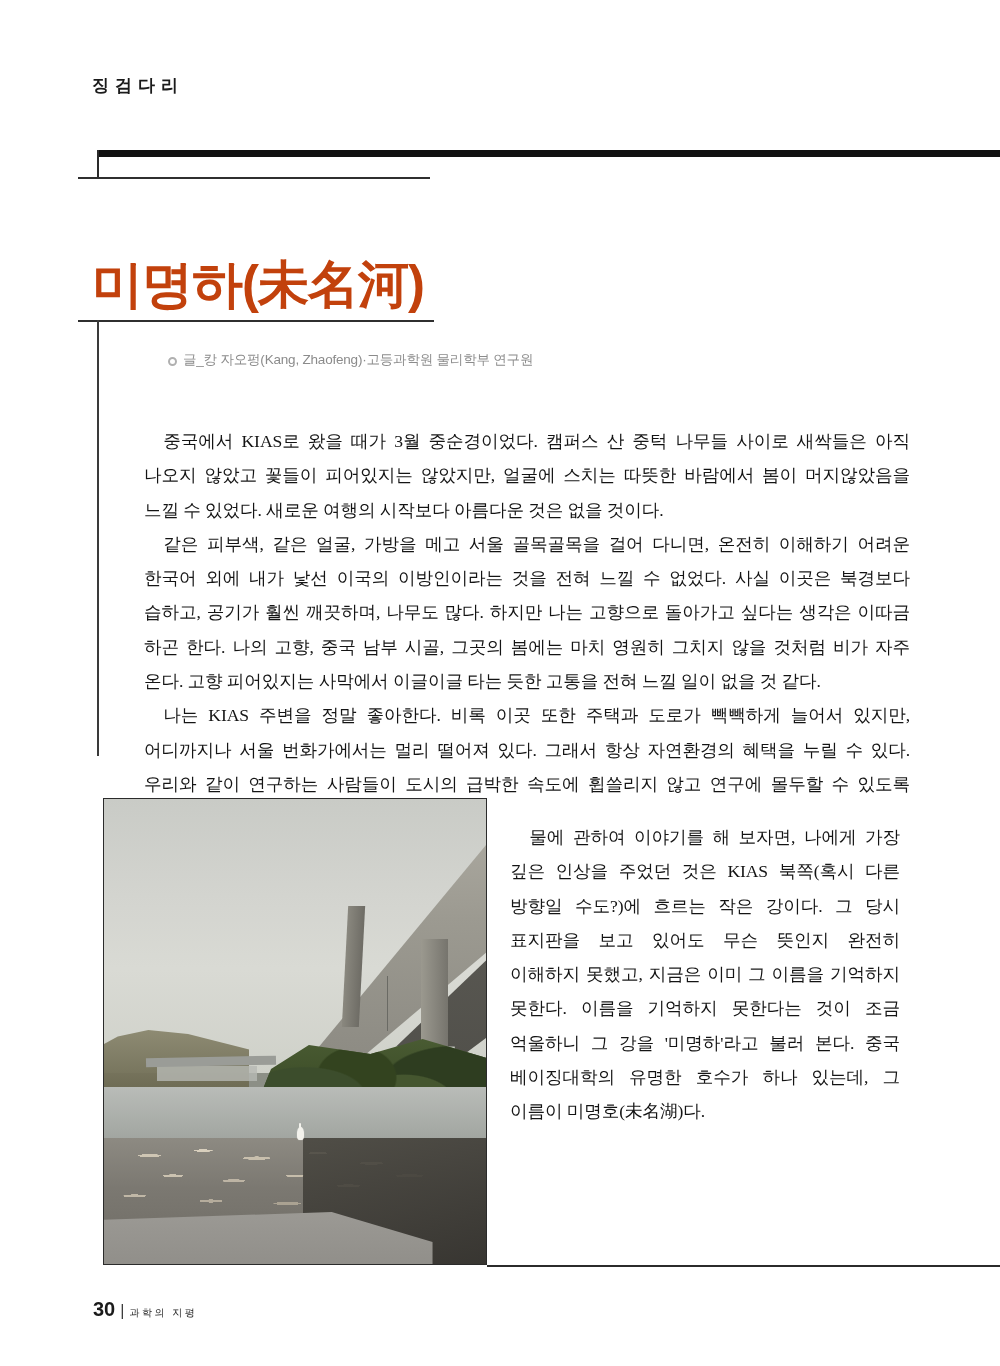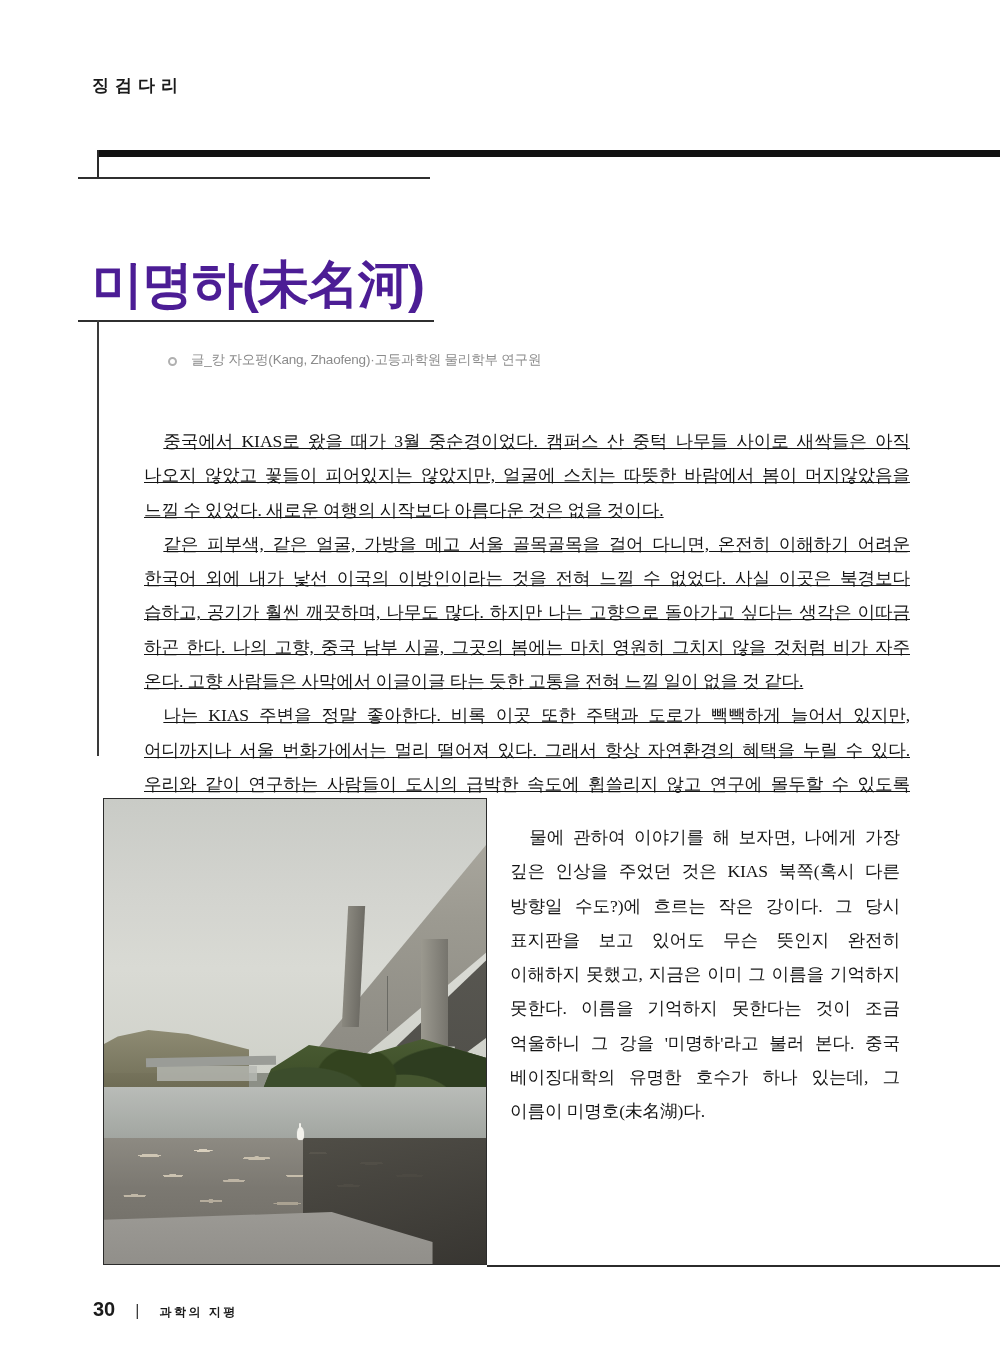--- a/index.html
+++ b/index.html
@@ -64,21 +64,21 @@
 
   
   .headline {
     position: absolute;
     left: 92px;
     top: 222px;
     font-family: "Liberation Sans", "DejaVu Sans", sans-serif;
     font-size: 51px;
     font-weight: 700;
     letter-spacing: -1px;
-    color: #4c1d95;
+    color: #c2410c;
     line-height: 1.15;
     white-space: nowrap;
   }
 
   
   .rule-thin-b {
     position: absolute;
     left: 78px;
     top: 320px;
     width: 356px;
@@ -98,21 +98,21 @@
     position: absolute;
     left: 168px;
     top: 351px;
     font-family: "Liberation Sans", "DejaVu Sans", sans-serif;
     font-size: 13.5px;
     color: #8b8b8b;
     letter-spacing: -0.2px;
     white-space: nowrap;
     display: flex;
     align-items: center;
-    gap: 14px;
+    gap: 6px;
   }
   .byline-bullet {
     display: inline-block;
     width: 9px;
     height: 9px;
     border-radius: 50%;
     border: 2.5px solid #b0b0b0;
     box-sizing: border-box;
     flex: 0 0 auto;
     position: relative;
@@ -129,21 +129,20 @@
     line-height: 1.95;
     text-align: justify;
     text-justify: inter-ideograph;
     color: #141414;
     letter-spacing: -0.1px;
     word-break: keep-all;
   }
   .body-full p {
     margin: 0;
     text-indent: 1.1em;
-    text-decoration: underline;
   }
 
   
   .photo-frame {
     position: absolute;
     left: 103px;
     top: 798px;
     width: 384px;
     height: 467px;
     border: 1.5px solid #2b2b2b;
@@ -333,37 +332,37 @@
     background: #2b2b2b;
   }
 
   
   .footer {
     position: absolute;
     left: 93px;
     top: 1298px;
     display: flex;
     align-items: baseline;
-    gap: 20px;
+    gap: 5px;
     font-family: "Liberation Sans", "DejaVu Sans", sans-serif;
     color: #1b1b1b;
   }
   .footer-page {
     font-size: 20px;
     font-weight: 700;
     letter-spacing: 0px;
   }
   .footer-sep {
     font-size: 16px;
     font-weight: 400;
     color: #3a3a3a;
   }
   .footer-title {
-    font-size: 12px;
-    font-weight: 700;
+    font-size: 10px;
+    font-weight: 400;
     letter-spacing: 2.5px;
   }
 </style>
 </head>
 <body>
 
 <div class="page">
 
   <div class="running-head">징검다리</div>
 
@@ -376,21 +375,21 @@
   <div class="rule-thin-b"></div>
   <div class="rule-vert-b"></div>
 
   <div class="byline">
     <span class="byline-bullet"></span>
     <span>글_캉 자오펑(Kang, Zhaofeng)·고등과학원 물리학부 연구원</span>
   </div>
 
   <div class="body-full">
     <p>중국에서 KIAS로 왔을 때가 3월 중순경이었다. 캠퍼스 산 중턱 나무들 사이로 새싹들은 아직 나오지 않았고 꽃들이 피어있지는 않았지만, 얼굴에 스치는 따뜻한 바람에서 봄이 머지않았음을 느낄 수 있었다. 새로운 여행의 시작보다 아름다운 것은 없을 것이다.</p>
-    <p>같은 피부색, 같은 얼굴, 가방을 메고 서울 골목골목을 걸어 다니면, 온전히 이해하기 어려운 한국어 외에 내가 낯선 이국의 이방인이라는 것을 전혀 느낄 수 없었다. 사실 이곳은 북경보다 습하고, 공기가 훨씬 깨끗하며, 나무도 많다. 하지만 나는 고향으로 돌아가고 싶다는 생각은 이따금 하곤 한다. 나의 고향, 중국 남부 시골, 그곳의 봄에는 마치 영원히 그치지 않을 것처럼 비가 자주 온다. 고향 사람들은 사막에서 이글이글 타는 듯한 고통을 전혀 느낄 일이 없을 것 같다.</p>
+    <p>같은 피부색, 같은 얼굴, 가방을 메고 서울 골목골목을 걸어 다니면, 온전히 이해하기 어려운 한국어 외에 내가 낯선 이국의 이방인이라는 것을 전혀 느낄 수 없었다. 사실 이곳은 북경보다 습하고, 공기가 훨씬 깨끗하며, 나무도 많다. 하지만 나는 고향으로 돌아가고 싶다는 생각은 이따금 하곤 한다. 나의 고향, 중국 남부 시골, 그곳의 봄에는 마치 영원히 그치지 않을 것처럼 비가 자주 온다. 고향 피어있지는 사막에서 이글이글 타는 듯한 고통을 전혀 느낄 일이 없을 것 같다.</p>
     <p>나는 KIAS 주변을 정말 좋아한다. 비록 이곳 또한 주택과 도로가 빽빽하게 늘어서 있지만, 어디까지나 서울 번화가에서는 멀리 떨어져 있다. 그래서 항상 자연환경의 혜택을 누릴 수 있다. 우리와 같이 연구하는 사람들이 도시의 급박한 속도에 휩쓸리지 않고 연구에 몰두할 수 있도록 편안함과 안락함을 준다.</p>
   </div>
 
   <figure class="photo-frame" style="margin:0">
     <div class="photo-inner">
       <div class="ph-sky"></div>
       <div class="ph-ridge-left"></div>
       <div class="ph-far-bridge2"></div>
       <div class="ph-far-bridge"></div>
       <div class="ph-deck"></div>

